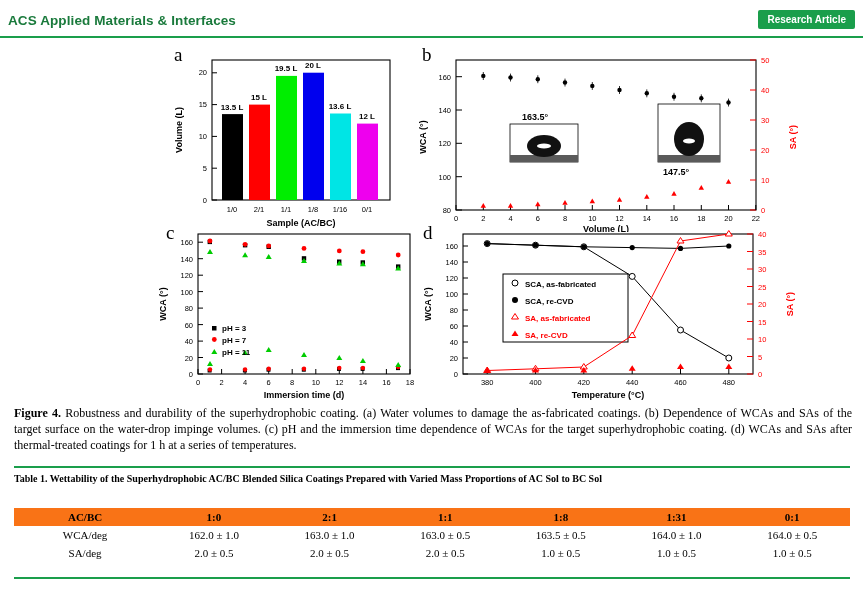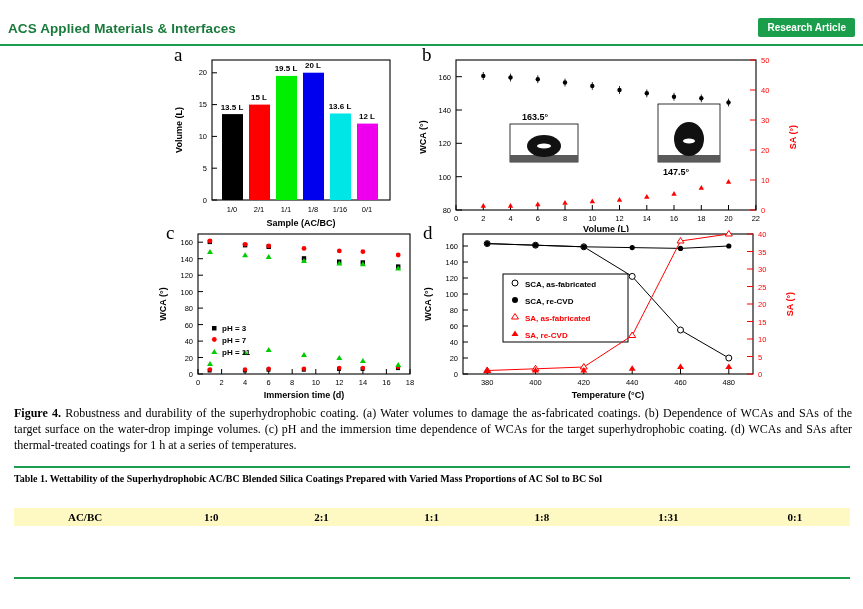--- a/index.html
+++ b/index.html
@@ -6,21 +6,21 @@
   body{
     width:863px;height:609px;
     background:#fff;
     font-family:"Liberation Serif", serif;
     color:#000;
     position:relative;
     overflow:hidden;
   }
   
   .journal-header{
-    position:absolute;left:0;top:16px;width:863px;height:28px;
+    position:absolute;left:0;top:8px;width:863px;height:28px;
     border-bottom:2px solid #1a9e4b;
   }
   .journal-title{
     position:absolute;left:8px;top:5px;
     font-family:"Liberation Sans", sans-serif;
     font-weight:bold;font-size:13.5px;color:#1a7a3c;
     letter-spacing:0.1px;
   }
   .article-type{
     position:absolute;right:8px;top:2px;
@@ -58,21 +58,21 @@
   }
   .tbl{
     position:absolute;left:14px;top:508px;width:836px;
     border-collapse:collapse;
     font-size:11px;
   }
   .tbl th,.tbl td{
     text-align:center;padding:3px 2px;font-weight:normal;
   }
   .tbl thead th{font-weight:bold;font-size:11px;}
-  .tbl thead tr{background:#fef9c3;}
+  .tbl thead tr{background:#f97316;}
   .tbl .rowlabel{font-weight:normal;}
   .table-rule-bot{
     position:absolute;left:14px;top:577px;width:836px;height:2px;background:#1a9e4b;
   }
   .axis-label{font-family:"Liberation Sans", sans-serif;font-size:9px;}
   .tick{font-family:"Liberation Sans", sans-serif;font-size:7.5px;}
   .legtext{font-family:"Liberation Sans", sans-serif;font-size:8px;}
   .barlabel{font-family:"Liberation Sans", sans-serif;font-size:8px;}
 </style>
 </head>
@@ -501,15 +501,33 @@
       <th style="width:17%">AC/BC</th>
       <th>1:0</th>
       <th>2:1</th>
       <th>1:1</th>
       <th>1:8</th>
       <th>1:31</th>
       <th>0:1</th>
     </tr>
   </thead>
   <tbody>
+    <tr>
+      <td class="rowlabel">WCA/deg</td>
+      <td>162.0 ± 1.0</td>
+      <td>163.0 ± 1.0</td>
+      <td>163.0 ± 0.5</td>
+      <td>163.5 ± 0.5</td>
+      <td>164.0 ± 1.0</td>
+      <td>164.0 ± 0.5</td>
+    </tr>
+    <tr>
+      <td class="rowlabel">SA/deg</td>
+      <td>2.0 ± 0.5</td>
+      <td>2.0 ± 0.5</td>
+      <td>2.0 ± 0.5</td>
+      <td>1.0 ± 0.5</td>
+      <td>1.0 ± 0.5</td>
+      <td>1.0 ± 0.5</td>
+    </tr>
   </tbody>
 </table>
 <div class="table-rule-bot"></div>
 
 </body></html>

